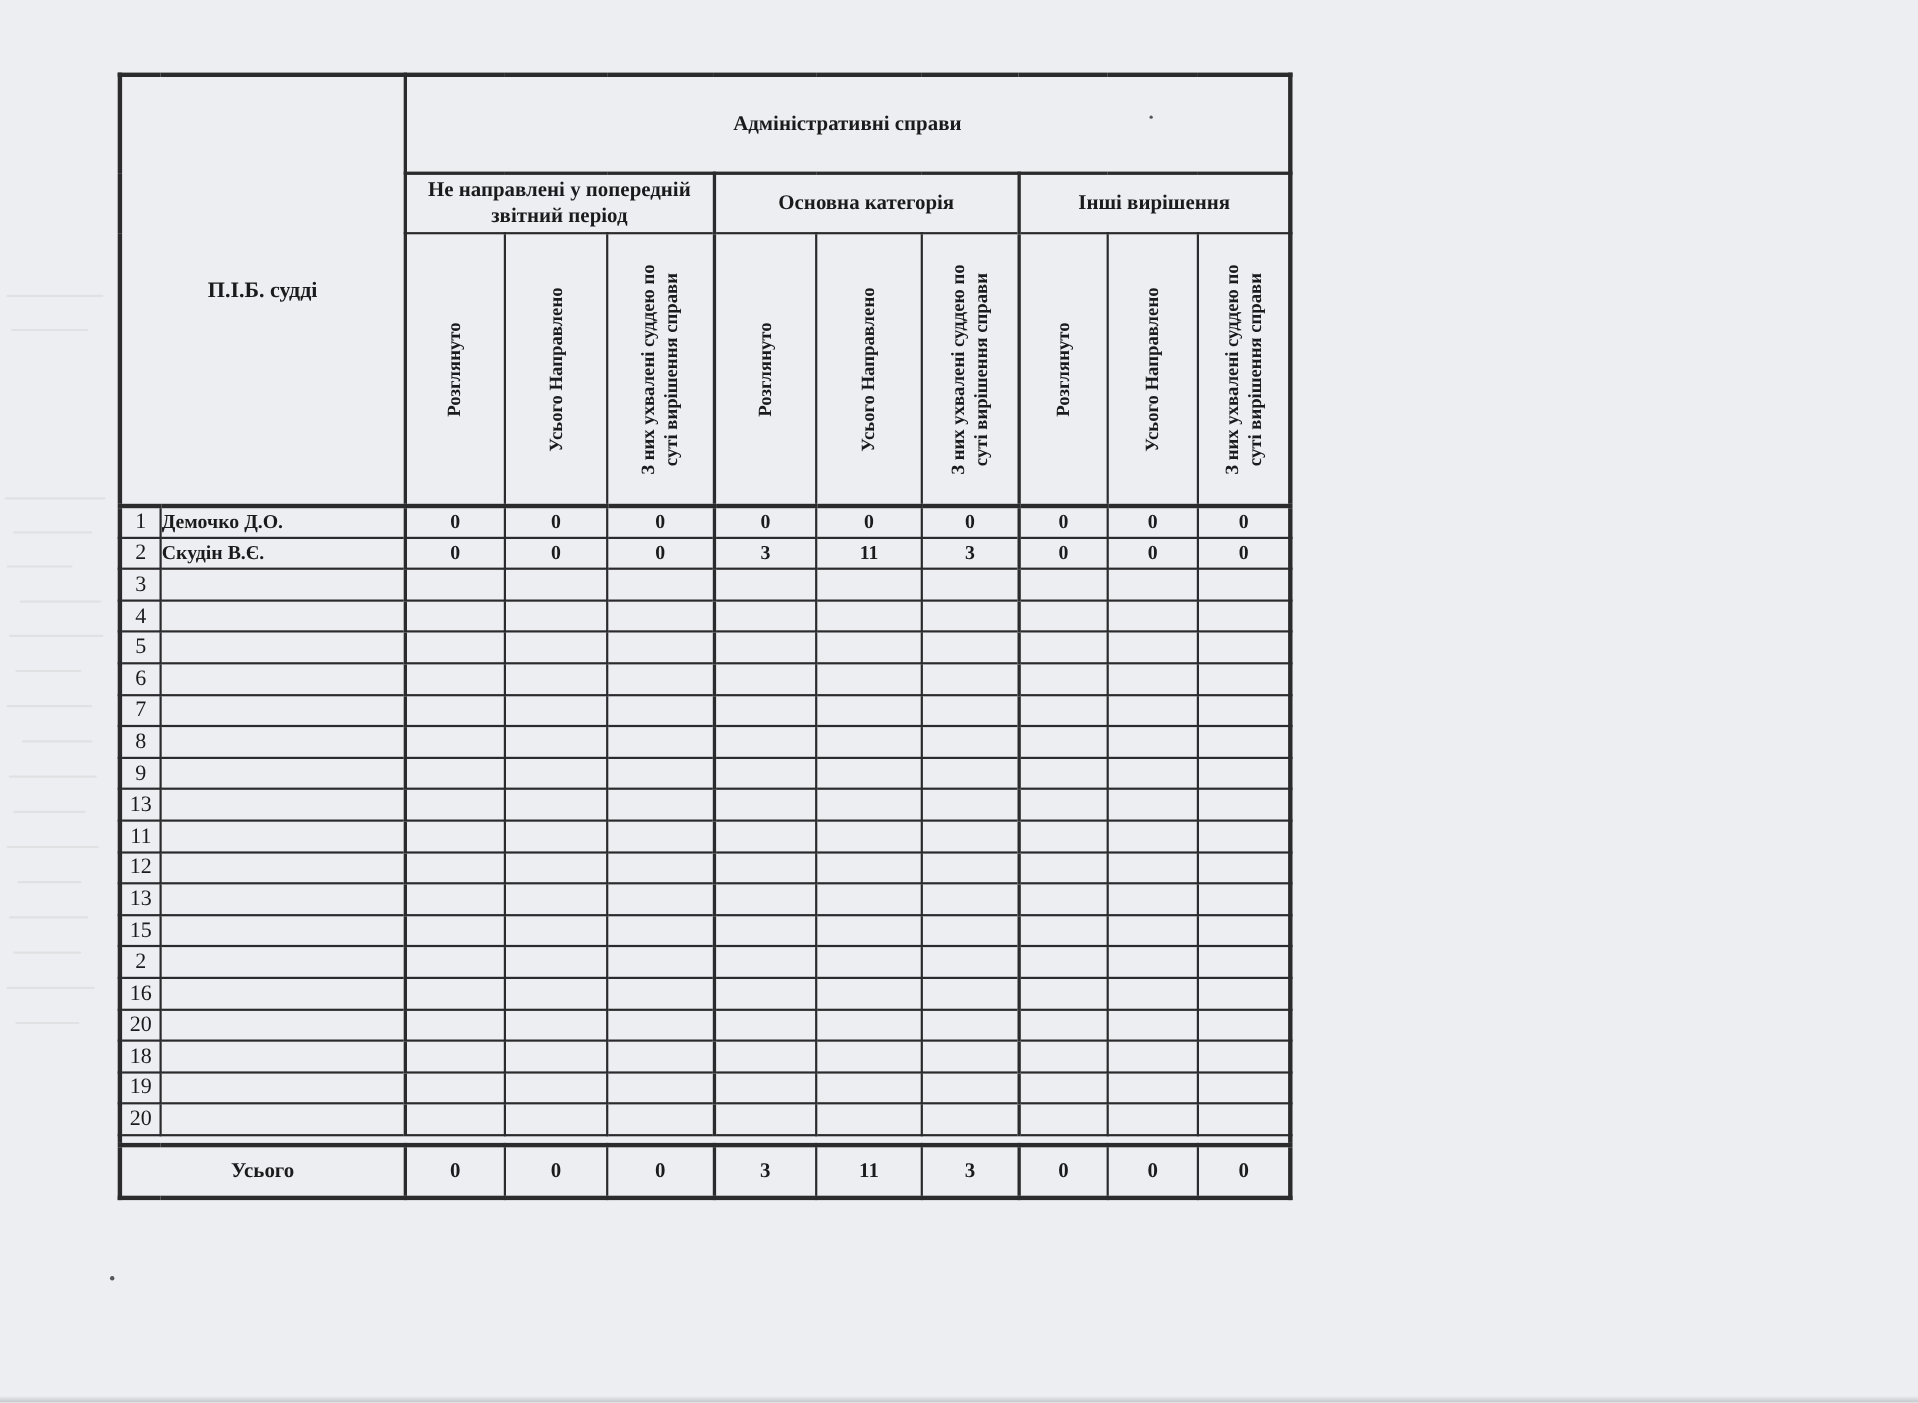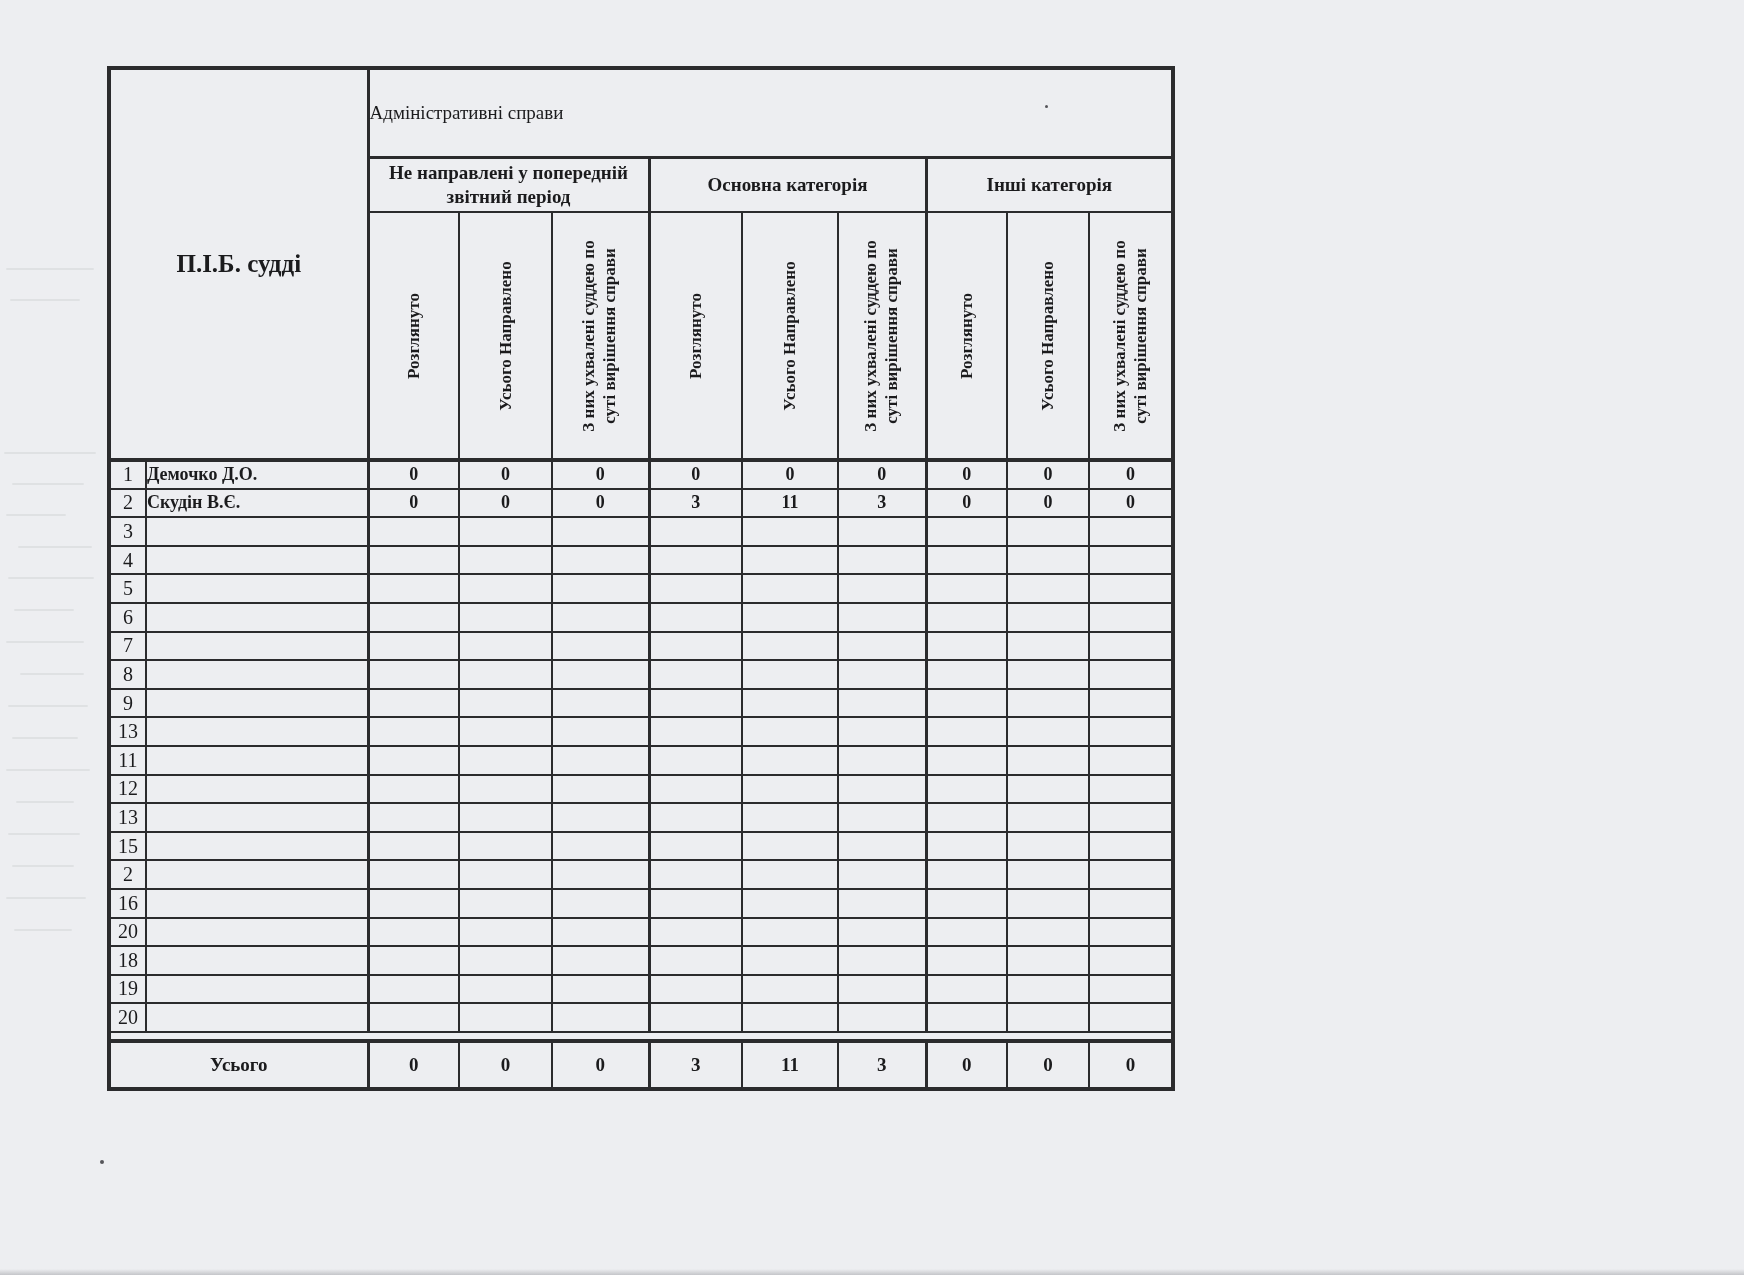--- a/index.html
+++ b/index.html
@@ -30,29 +30,29 @@
   }
   .report th,.report td{
     border:2px solid var(--line);
     padding:0;
     overflow:visible;
     color:var(--ink);
   }
   
   th.corner{
     border-right:3px solid var(--line);
-    font-size:25px;font-weight:bold;
+    font-size:20px;font-weight:bold;
     text-align:center;vertical-align:middle;
   }
   
   th.admin{
     height:86px;
     border-bottom:3px solid var(--line);
-    font-size:19px;font-weight:normal;
-    text-align:left;vertical-align:middle;
+    font-size:19px;font-weight:bold;
+    text-align:center;vertical-align:middle;
   }
   
   th.g{
     height:52px;
     border-bottom:2px solid var(--line);
     font-size:19px;font-weight:bold;
     text-align:center;vertical-align:middle;
     line-height:1.25;
     white-space:pre-line;
   }
@@ -130,21 +130,21 @@
     </colgroup>
     <thead>
       <tr>
         <th class="corner" colspan="2" rowspan="3">П.І.Б. судді</th>
         <th class="admin" colspan="9">Адміністративні справи</th>
       </tr>
       <tr>
         <th class="g gs" colspan="3">Не направлені у попередній
 звітний період</th>
         <th class="g gs" colspan="3">Основна категорія</th>
-        <th class="g gs" colspan="3">Інші категорія</th>
+        <th class="g gs" colspan="3">Інші вирішення</th>
       </tr>
       <tr>
         <th class="vcell gs">
             <div class="vtext">Розглянуто</div>
           </th>
         <th class="vcell">
             <div class="vtext">Усього Направлено</div>
           </th>
         <th class="vcell">
             <div class="vtext">З них ухвалені суддею по

